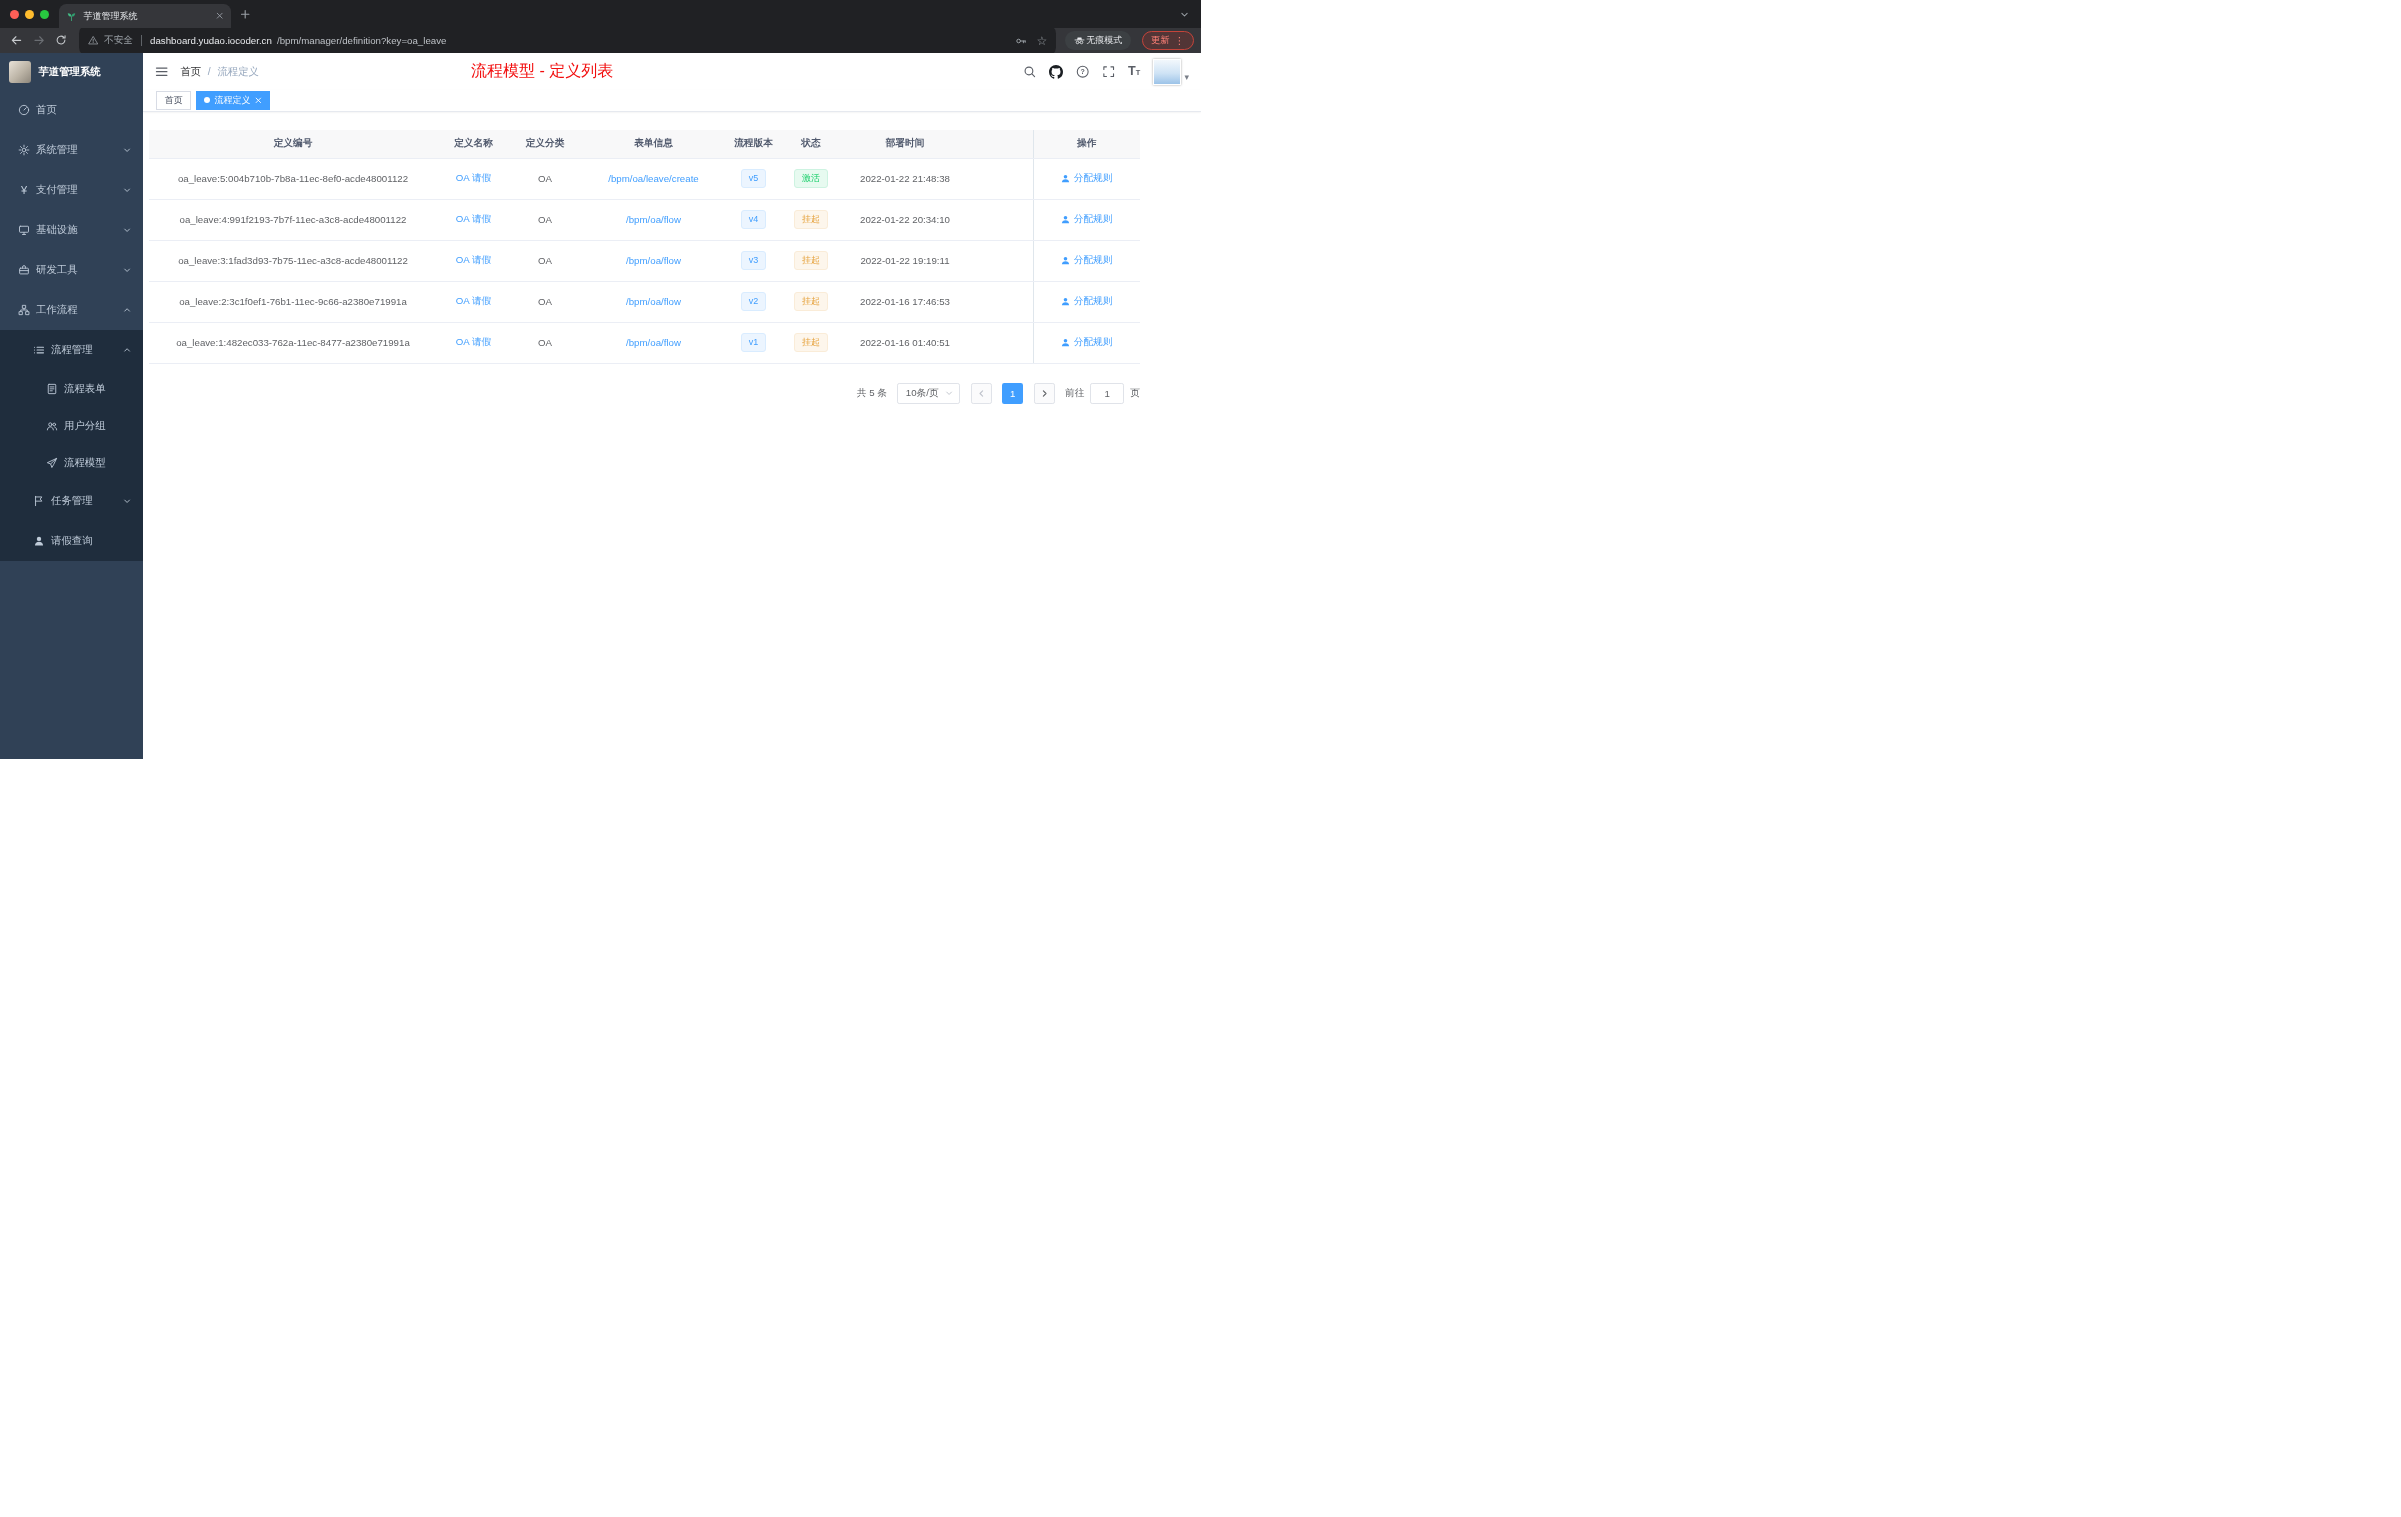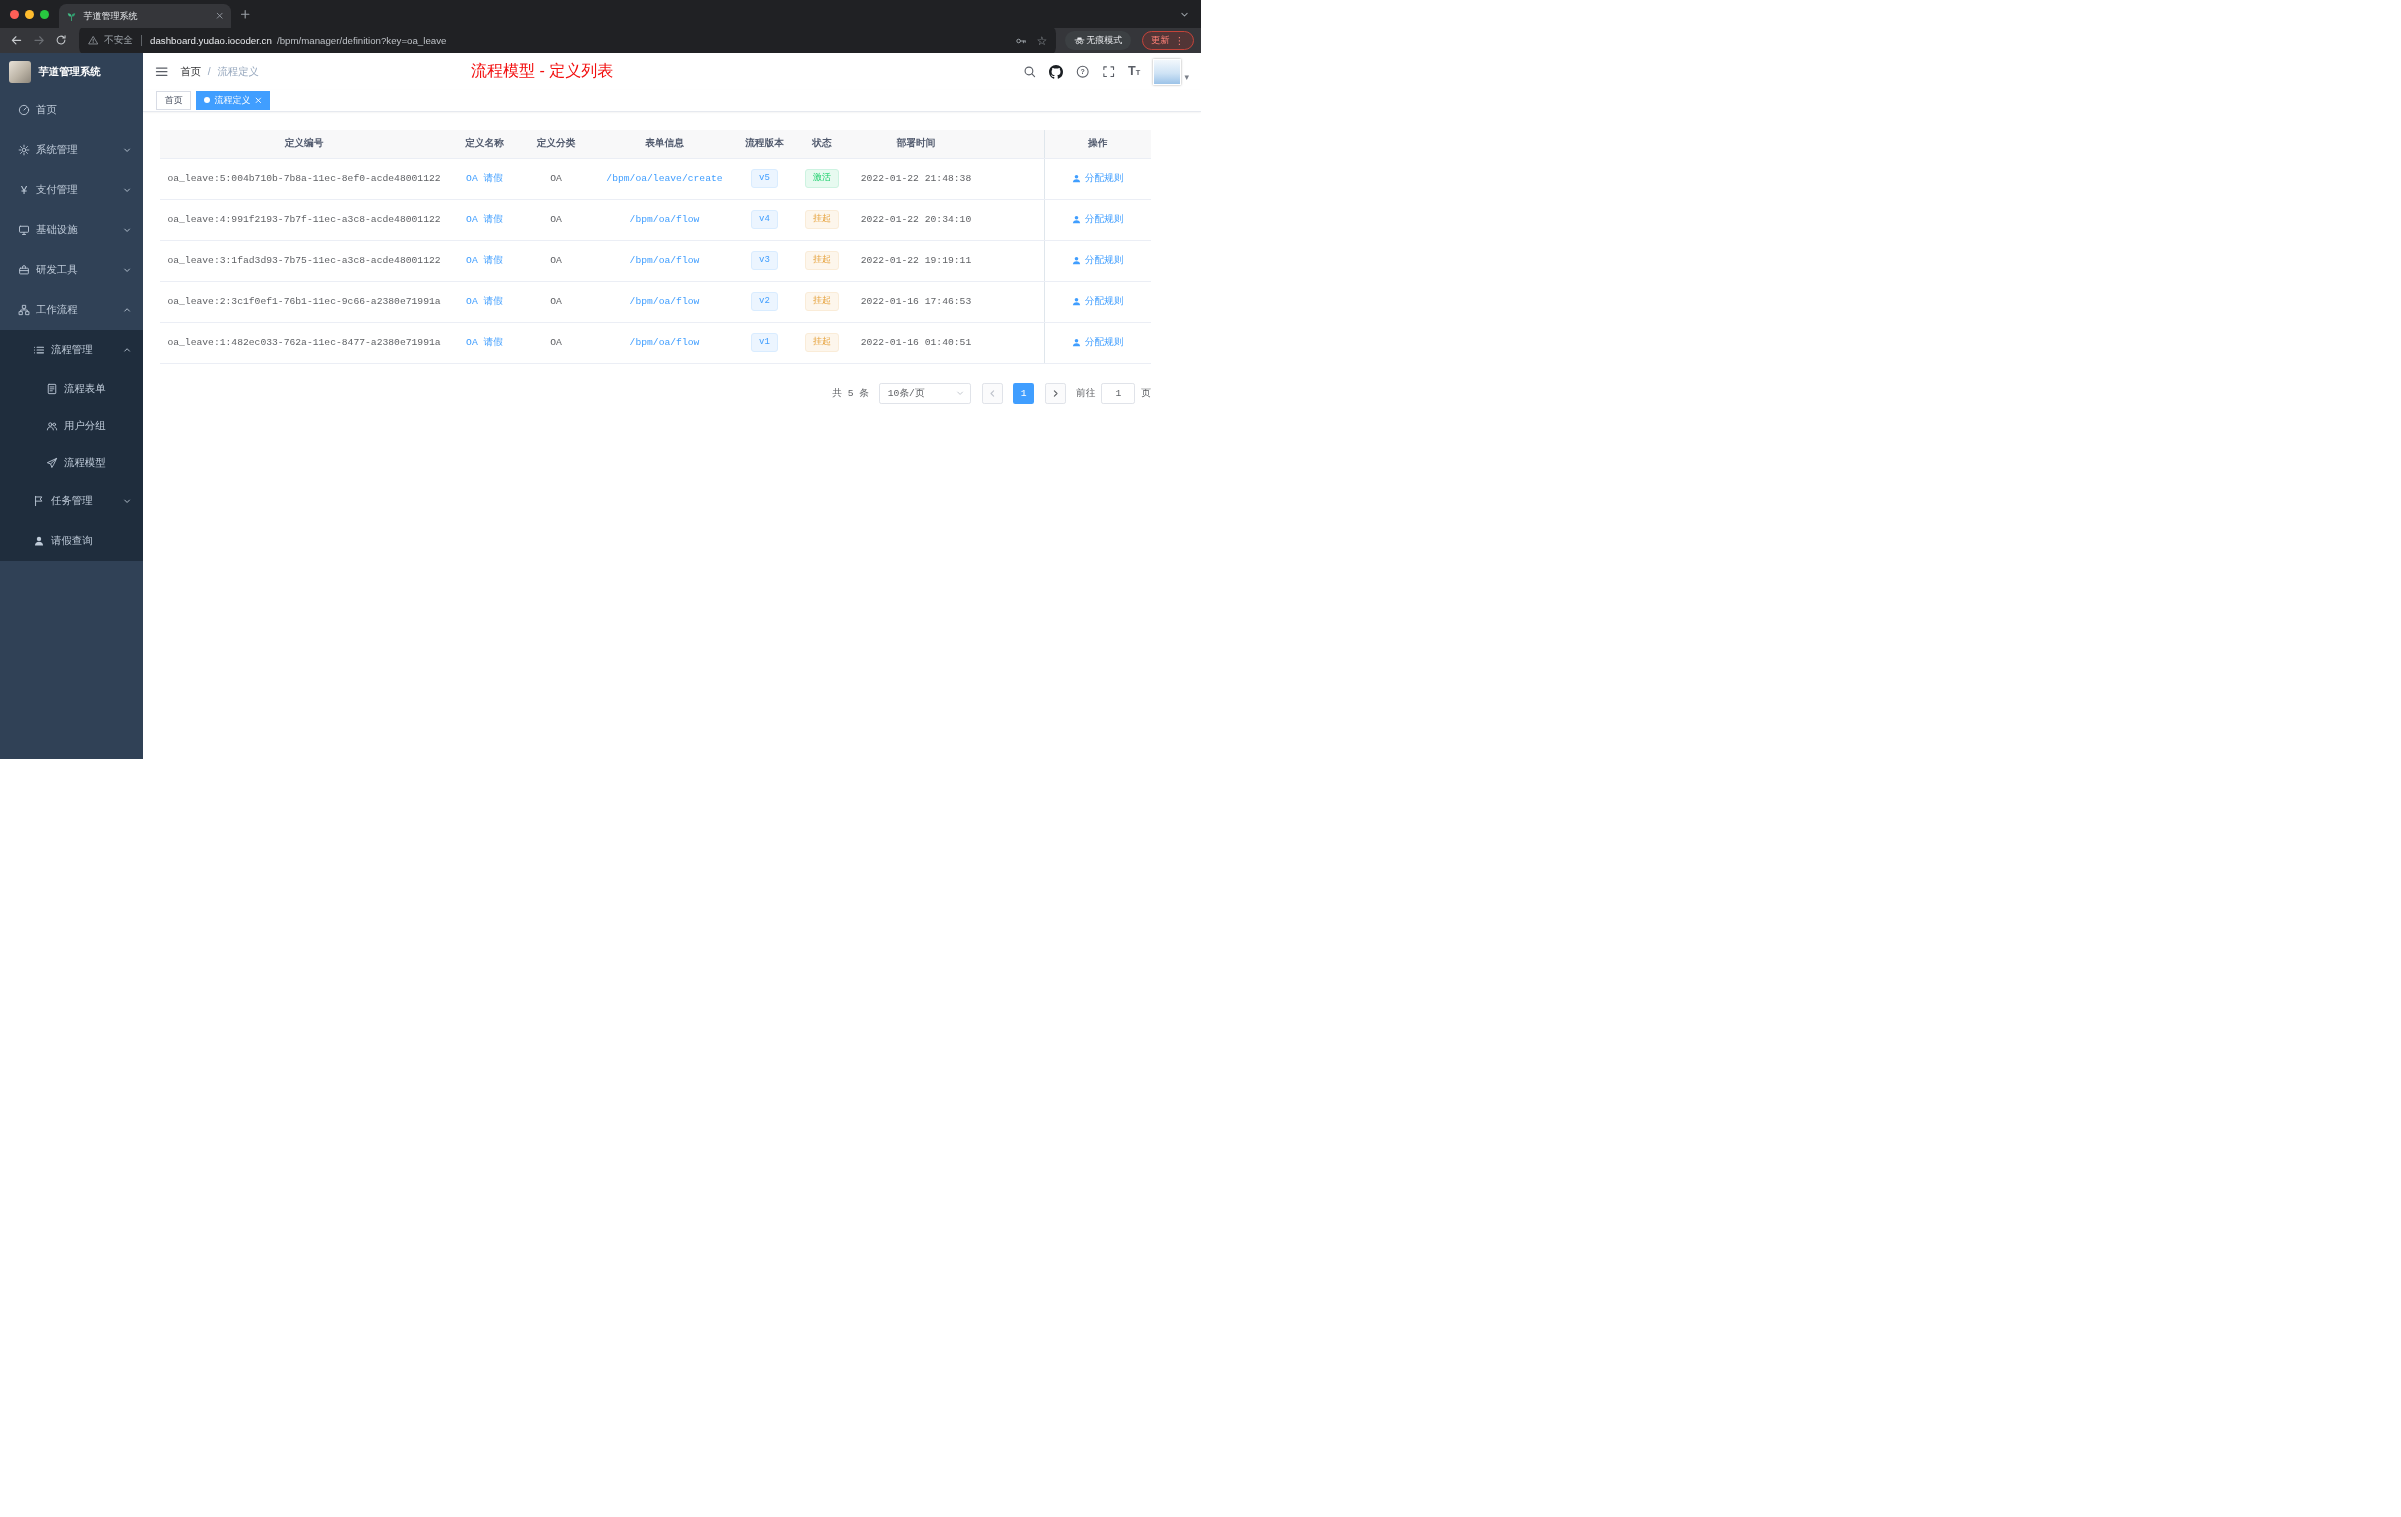--- a/index.html
+++ b/index.html
@@ -70,38 +70,38 @@
             background:linear-gradient(180deg,#f2f7fc 0%,#cfe3f5 55%,#9cc3e8 100%); }
   .avatar-caret { color:#7a7f88; font-size:9px; margin-top:13.4px; }
 
   .tags { height:22px; display:flex; align-items:center; gap:4.5px; padding-left:13.4px; flex-shrink:0;
           border-bottom:0.7px solid #e6e9ef; box-shadow:0 0.7px 2.2px rgba(0,0,0,.08); position:relative; z-index:1; background:#fff; }
   .tagv { height:19.3px; display:flex; align-items:center; gap:4.5px; padding:0 7.4px; border:0.7px solid #d8dce5;
           background:#fff; color:#495060; font-size:9px; cursor:pointer; }
   .tagv.active { background:#409eff; border-color:#409eff; color:#fff; }
   .dot { width:6px; height:6px; border-radius:50%; background:#fff; }
 
-  .content { flex:1; padding:18px 0 0 17px; overflow:hidden;font-family:Liberation Mono, monospace; }
+  .content { flex:1; padding:18px 0 0 6px; overflow:hidden; }
   .table-wrap { width:991px; }
   table { border-collapse:collapse; width:991px; table-layout:fixed; font-size:9.7px; color:#606266; }
   th { height:28px; background:#f8f8f9; color:#515a6e; font-weight:bold; font-size:9.7px;
        border-bottom:0.7px solid #ebeef5; text-align:center; }
   td { height:41px; border-bottom:0.7px solid #ebeef5; text-align:center; padding:0 3px;
        overflow:hidden; white-space:nowrap; }
   th:last-child, td:last-child { border-left:0.7px solid #dfe6ec; }
   .link { color:#409eff; cursor:pointer; }
   .tagpill { display:inline-block; padding:1.5px 6.7px; border-radius:3px; font-size:9px; line-height:13.4px; }
   .ver  { background:#ecf5ff; border:0.7px solid #d9ecff; color:#409eff; }
   .ok   { background:#e7faf0; border:0.7px solid #cdf3e1; color:#13ce66; }
   .warn { background:#fdf6ec; border:0.7px solid #faecd8; color:#e6a23c; }
   .action { color:#409eff; cursor:pointer; display:inline-flex; align-items:center; gap:3.7px; }
 
   .pagination { width:991px; margin-top:19.3px; display:flex; align-items:center; justify-content:flex-end;
                 gap:10.4px; font-size:9.7px; color:#606266; }
-  .psel { width:92px; height:21px; border:0.7px solid #e0e3e9; border-radius:2.2px; background:#fff;
+  .psel { width:63px; height:21px; border:0.7px solid #e0e3e9; border-radius:2.2px; background:#fff;
           display:flex; align-items:center; justify-content:space-between; padding:0 6px 0 7.4px; cursor:pointer; }
   .pbtn { width:21px; height:21px; border:0.7px solid #e0e3e9; border-radius:2.2px; background:#fbfbfc;
           display:flex; align-items:center; justify-content:center; cursor:pointer; }
   .pcur { width:21px; height:21px; border-radius:2.2px; background:#409eff; color:#fff;
           display:flex; align-items:center; justify-content:center; font-size:9.7px; cursor:pointer; }
   .goto { display:flex; align-items:center; gap:6px; }
   .pinput { width:34px; height:21px; border:0.7px solid #e0e3e9; border-radius:2.2px; text-align:center;
             font-size:9.7px; color:#606266; font-family:inherit; }
 </style>
 </head>

